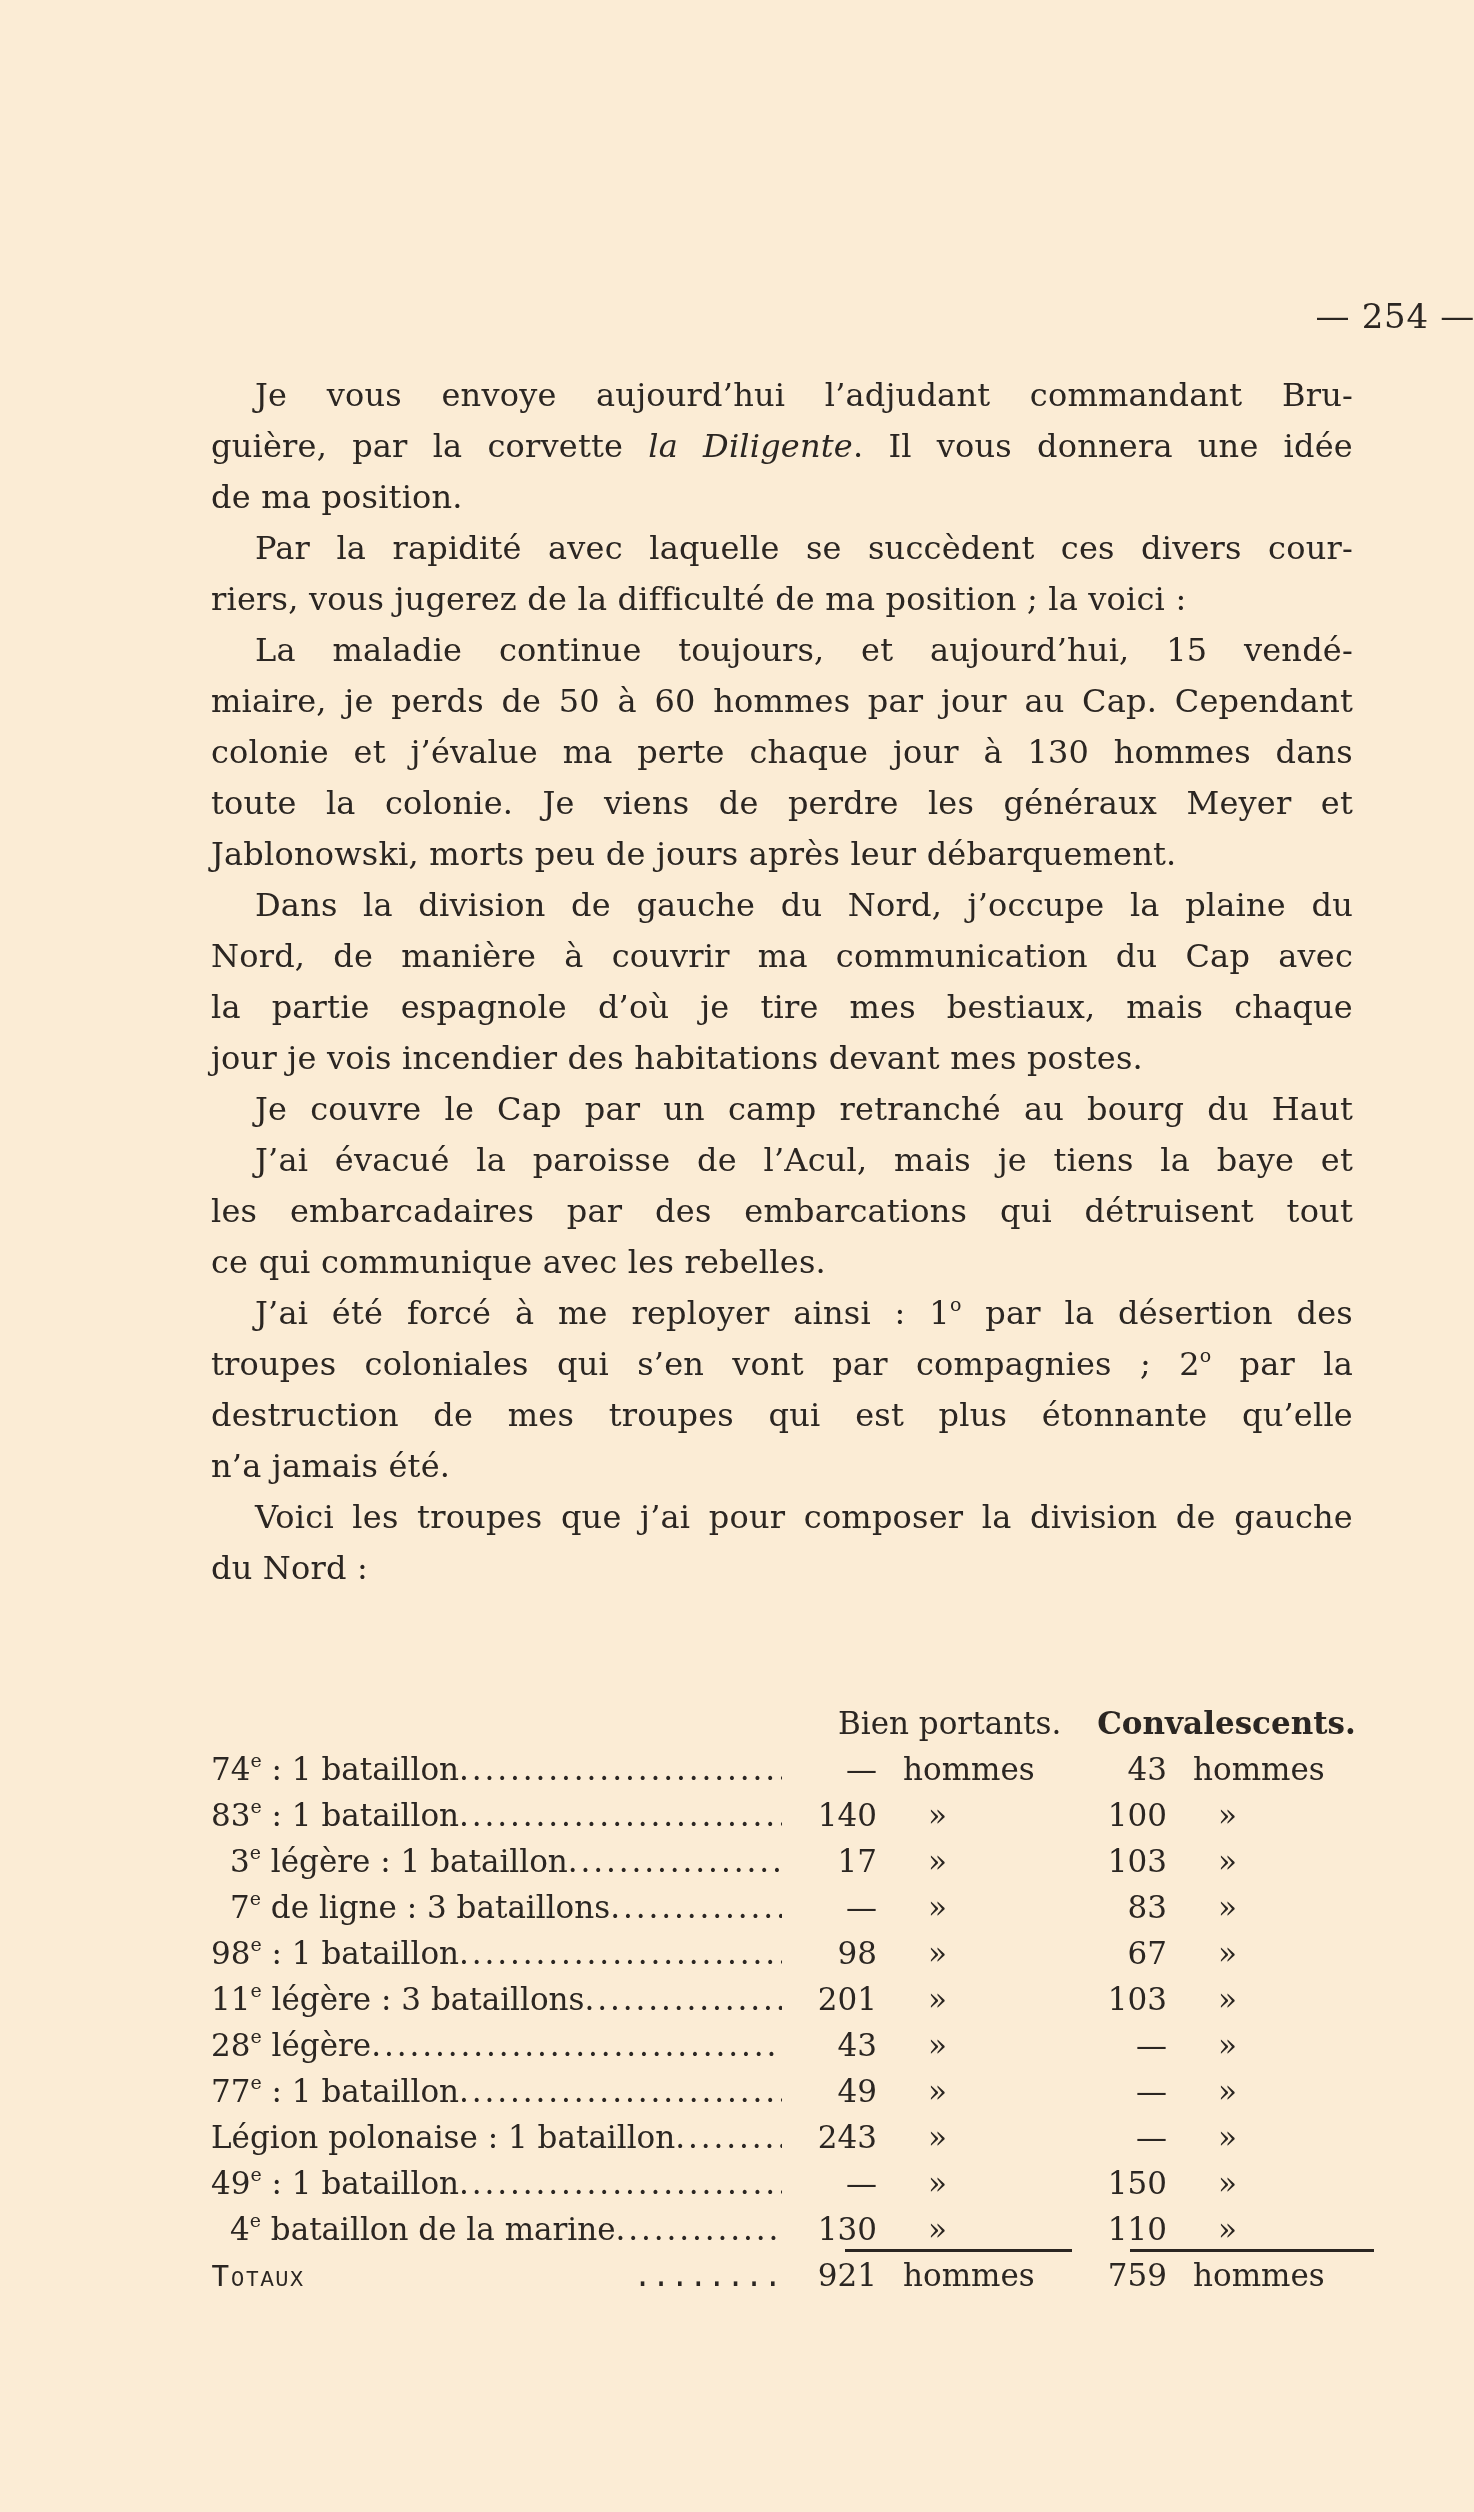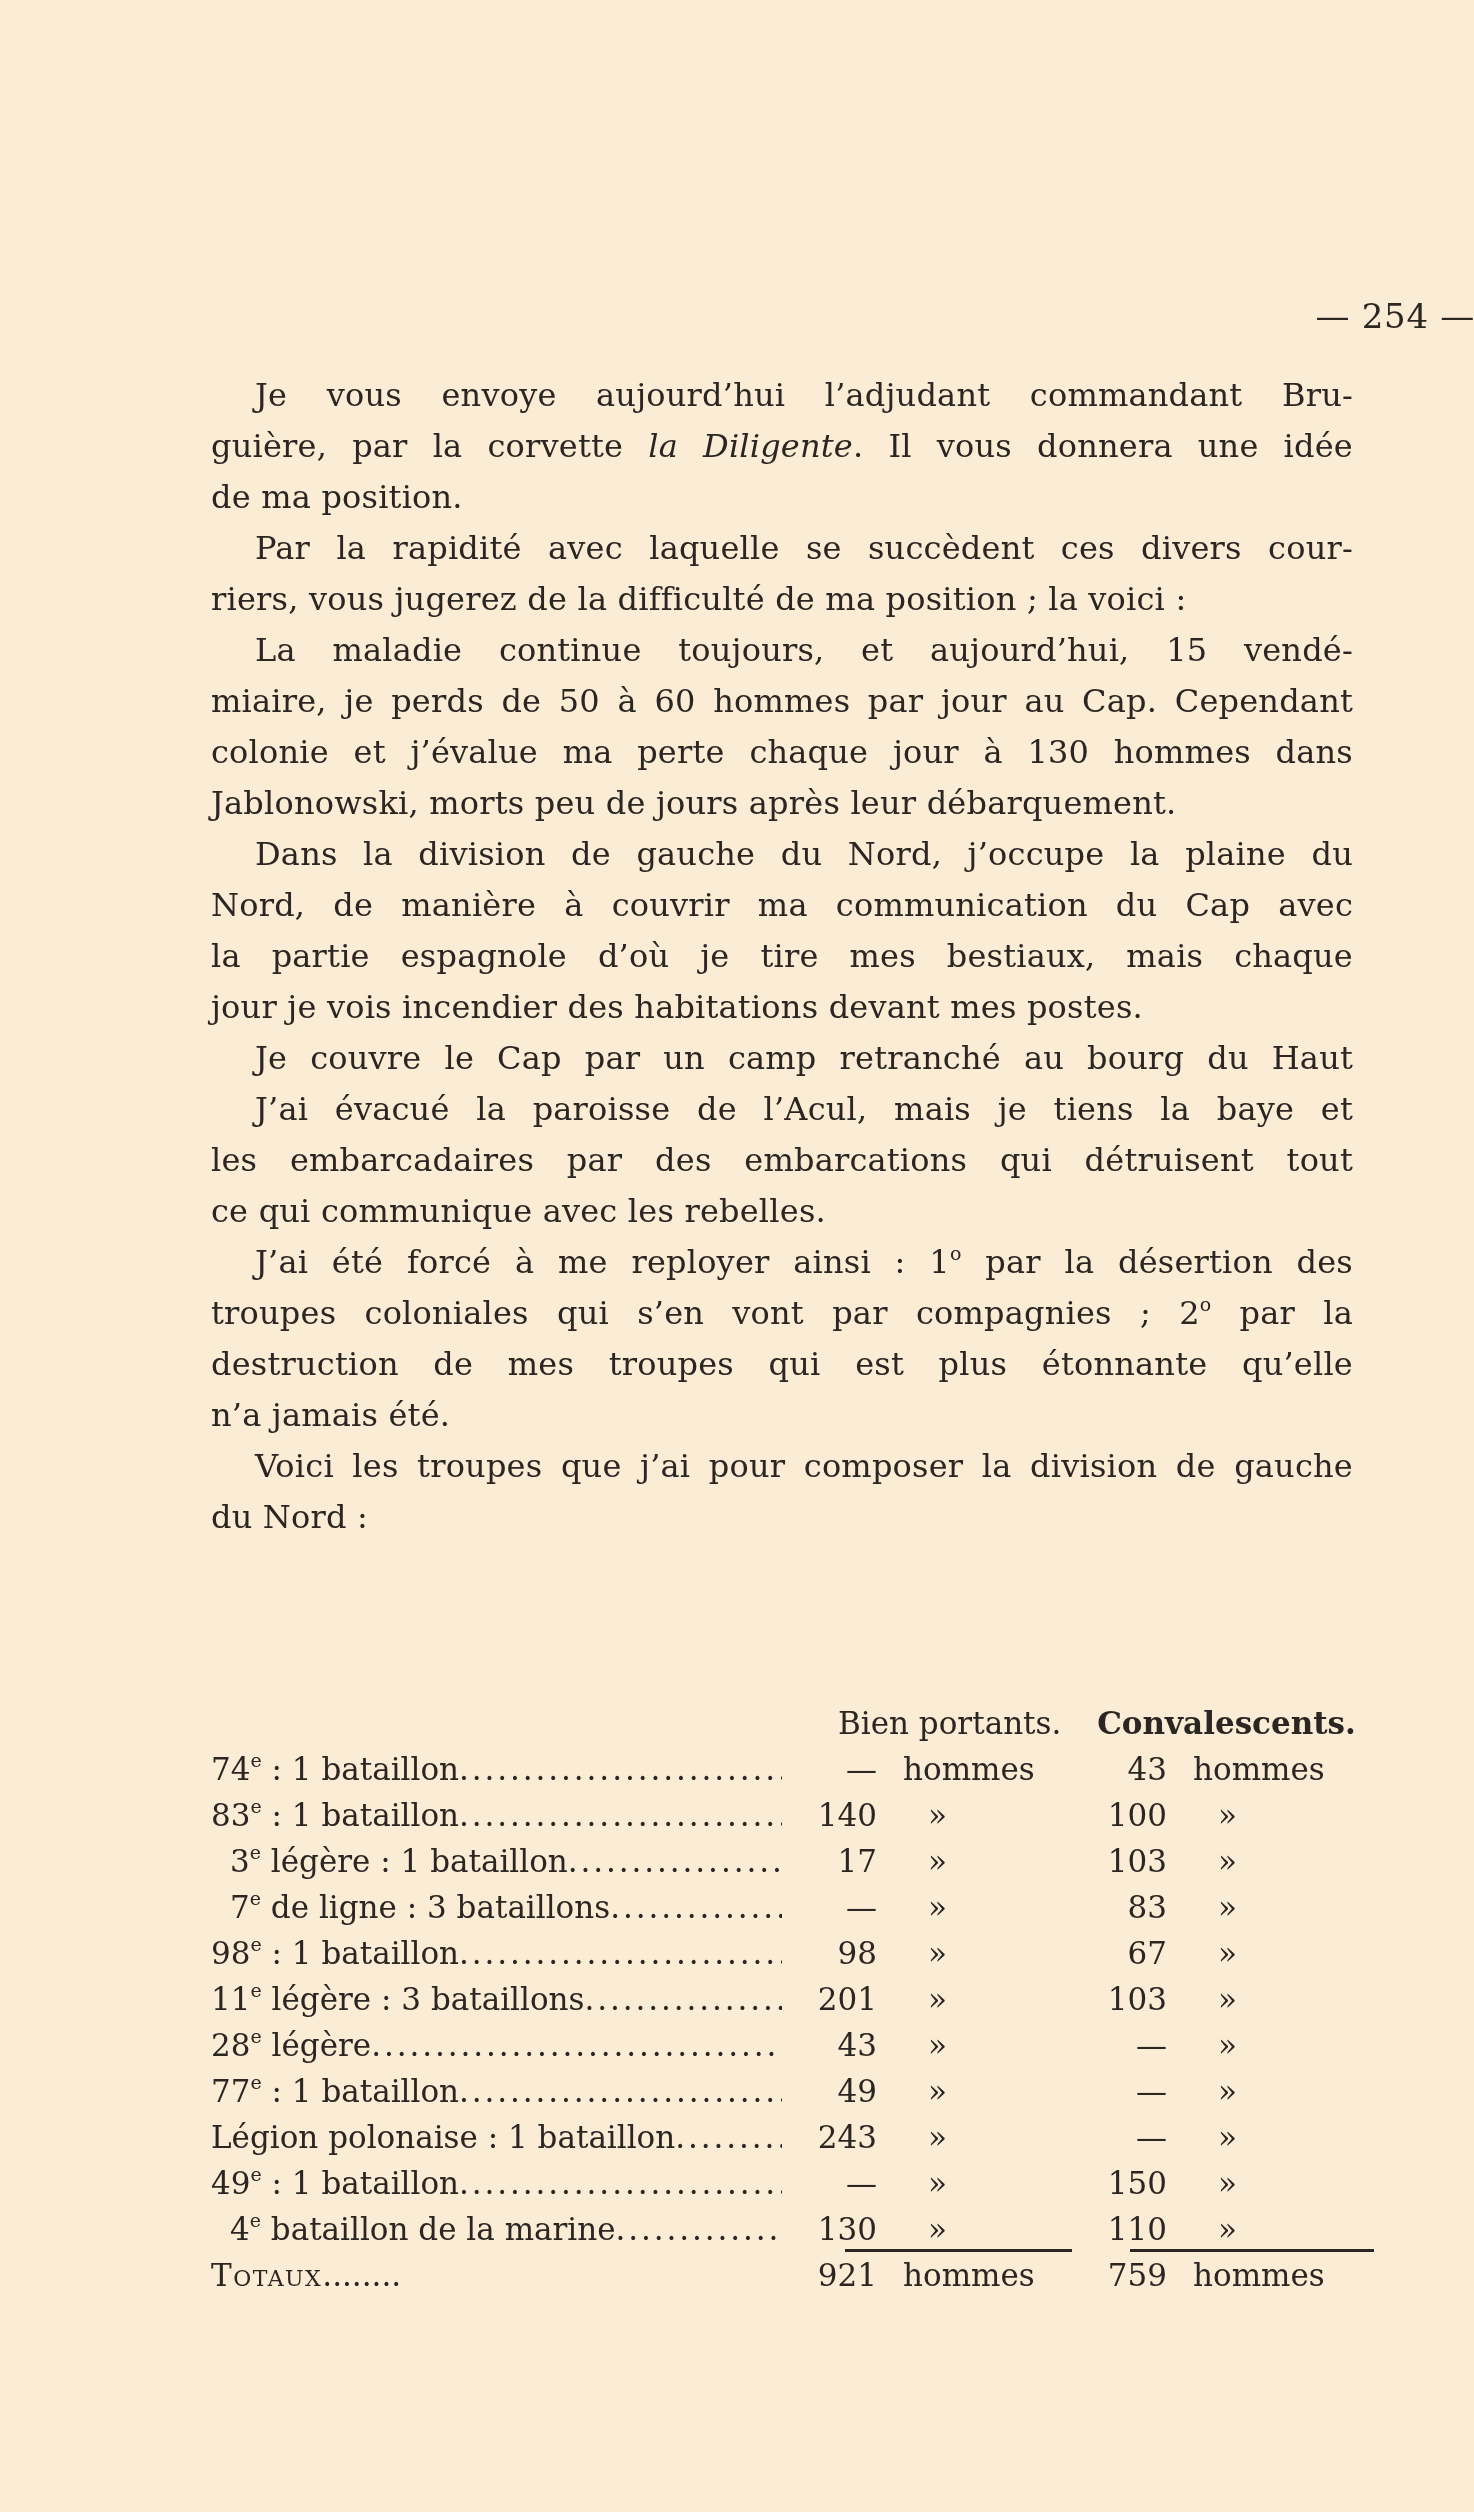--- a/index.html
+++ b/index.html
@@ -59,21 +59,21 @@
     .c-b-num { width: 95px; text-align: right; padding-right: 26px; }
     .c-b-unit { width: 110px; text-align: left; }
     .c-b-unit.ditto { text-align: left; padding-left: 25px; width: 85px; }
     .c-c-num { width: 154px; text-align: right; padding-right: 26px; }
     .c-c-unit { width: 110px; text-align: left; }
     .c-c-unit.ditto { padding-left: 25px; width: 85px; }
     .hdr-row { display: flex; height: 46px; }
     .hdr-spacer { width: 627px; }
     .hdr-b { width: 242px; text-align: left; }
     .hdr-c { width: 293px; text-align: center; font-weight: bold; }
-    .totals-label { width: 571px; display: flex; justify-content: flex-start; }
+    .totals-label { width: 571px; display: flex; justify-content: space-between; font-family: Liberation Mono, monospace; }
     .smallcaps { font-variant: small-caps; letter-spacing: 1.5px; }
     .rule-row { position: relative; height: 0; }
     .rule { position: absolute; top: -2.9px; height: 2.9px; background: #2b2622; }
     .rule.b { left: 634px; width: 227px; }
     .rule.c { left: 919px; width: 244px; }
   </style>
 </head>
 <body>
 
 <div class="page-num">— 254 —</div>
@@ -85,20 +85,21 @@
       <span class="line last">de ma position.</span>
     </p>
     <p class="para">
       <span class="line first">Par la rapidité avec laquelle se succèdent ces divers cour-</span>
       <span class="line last">riers, vous jugerez de la difficulté de ma position ; la voici :</span>
     </p>
     <p class="para">
       <span class="line first">La maladie continue toujours, et aujourd’hui, 15 vendé-</span>
       <span class="line">miaire, je perds de 50 à 60 hommes par jour au Cap. Cependant</span>
       <span class="line">colonie et j’évalue ma perte chaque jour à 130 hommes dans</span>
+      <span class="line">toute la colonie. Je viens de perdre les généraux Meyer et</span>
       <span class="line last">Jablonowski, morts peu de jours après leur débarquement.</span>
     </p>
     <p class="para">
       <span class="line first">Dans la division de gauche du Nord, j’occupe la plaine du</span>
       <span class="line">Nord, de manière à couvrir ma communication du Cap avec</span>
       <span class="line">la partie espagnole d’où je tire mes bestiaux, mais chaque</span>
       <span class="line last">jour je vois incendier des habitations devant mes postes.</span>
     </p>
     <p class="para">
       <span class="line first">Je couvre le Cap par un camp retranché au bourg du Haut</span>

